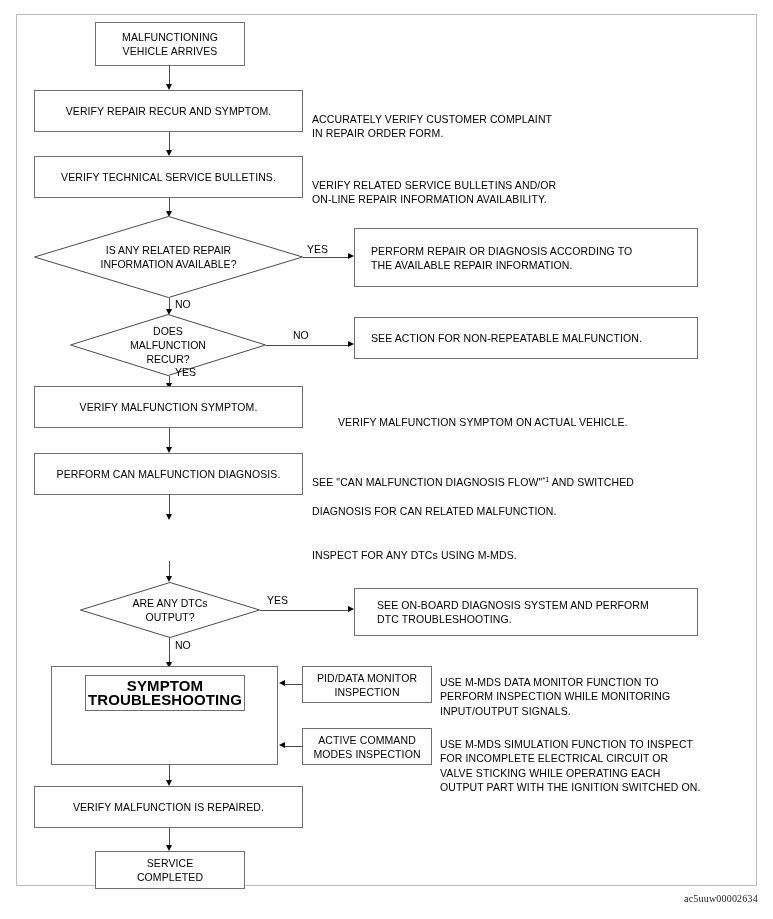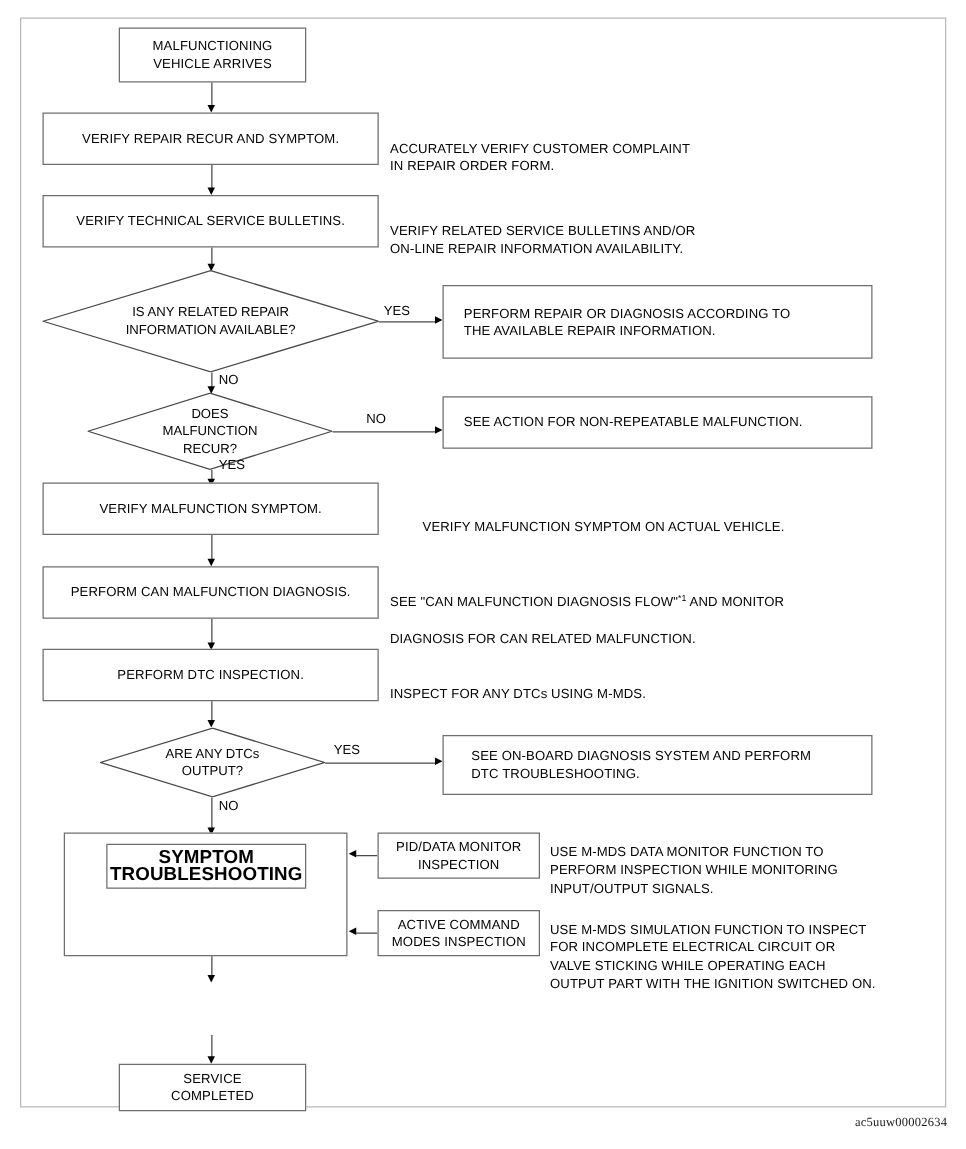--- a/index.html
+++ b/index.html
@@ -250,29 +250,26 @@
   <div class="annot" style="left:312px; top:400px; width:420px;margin-left:26px;">
     <span>VERIFY MALFUNCTION SYMPTOM ON ACTUAL VEHICLE.</span>
   </div>
   <div class="vline" style="left:169px; top:428px; width:1px; height:21px;"></div>
   <div class="arrow-down" style="left:166px; top:447px;"></div>
 
   <div class="node" style="left:34px; top:453px; width:269px; height:42px;">
     <span>PERFORM CAN MALFUNCTION DIAGNOSIS.</span>
   </div>
   <div class="annot" style="left:312px; top:460px; width:420px;">
-    <span>SEE "CAN MALFUNCTION DIAGNOSIS FLOW"</span><sup>*1</sup><span> AND MONITOR</span><br>
+    <span>SEE "CAN MALFUNCTION DIAGNOSIS FLOW"</span><sup>*1</sup><span> AND SWITCHED</span><br>
     <span>DIAGNOSIS FOR CAN RELATED MALFUNCTION.</span>
   </div>
   <div class="vline" style="left:169px; top:495px; width:1px; height:21px;"></div>
   <div class="arrow-down" style="left:166px; top:514px;"></div>
 
-  <div class="node" style="left:34px; top:519px; width:269px; height:42px;">
-    <span>PERFORM DTC INSPECTION.</span>
-  </div>
   <div class="annot" style="left:312px; top:533px; width:420px;">
     <span>INSPECT FOR ANY DTCs USING M-MDS.</span>
   </div>
   <div class="vline" style="left:169px; top:561px; width:1px; height:19px;"></div>
   <div class="arrow-down" style="left:166px; top:576px;"></div>
 
   <div class="diamond-wrap" style="left:80px; top:582px; width:180px; height:56px;">
     <svg width="180" height="56" viewBox="0 0 180 56">
       <polygon points="90,0.5 179.5,28 90,55.5 0.5,28" fill="#ffffff" stroke="#4a4a4a" stroke-width="1"></polygon>
     </svg>
@@ -329,20 +326,23 @@
   <div class="annot" style="left:440px; top:722px; width:330px;">
     <span>USE M-MDS SIMULATION FUNCTION TO INSPECT
 FOR INCOMPLETE ELECTRICAL CIRCUIT OR
 VALVE STICKING WHILE OPERATING EACH
 OUTPUT PART WITH THE IGNITION SWITCHED ON.</span>
   </div>
 
   <div class="vline" style="left:169px; top:765px; width:1px; height:19px;"></div>
   <div class="arrow-down" style="left:166px; top:780px;"></div>
 
+  <div class="node" style="left:34px; top:786px; width:269px; height:42px;">
+    <span>VERIFY MALFUNCTION IS REPAIRED.</span>
+  </div>
   <div class="vline" style="left:169px; top:828px; width:1px; height:20px;"></div>
   <div class="arrow-down" style="left:166px; top:845px;"></div>
 
   <div class="node" style="left:95px; top:851px; width:150px; height:38px;">
     <span>SERVICE
 COMPLETED</span>
   </div>
 
   <div class="fig-code" style="left:684px; top:893px;">
     <span>ac5uuw00002634</span>

